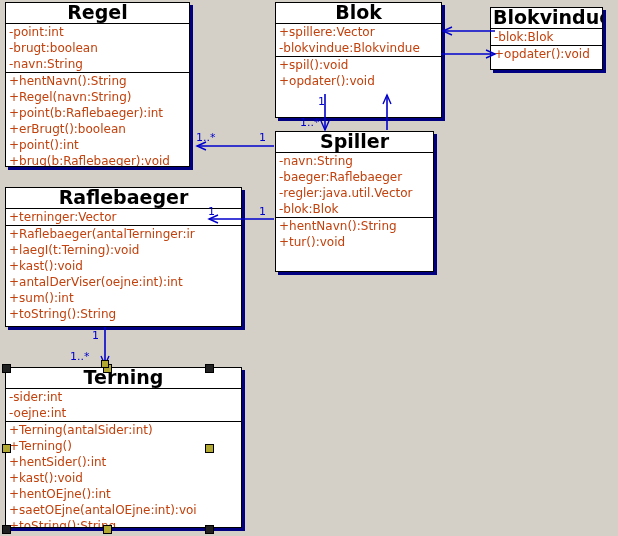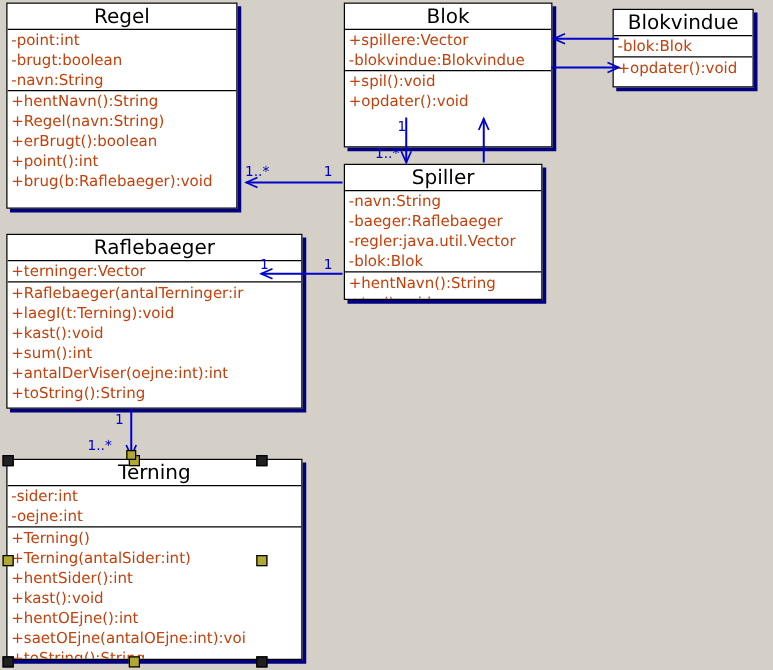--- a/index.html
+++ b/index.html
@@ -17,22 +17,22 @@
     position:absolute;
     background:#ffffff;
     border:1px solid #000000;
     box-shadow:3px 3px 0 0 #000080;
     box-sizing:border-box;
     overflow:hidden;
     z-index:5;
   }
   .uml-name{
     text-align:center;
-    font-weight:normal;
-    font-size:16px;
+    font-weight:bold;
+    font-size:19px;
     line-height:17px;
     padding:1px 2px 2px 2px;
     border-bottom:1px solid #000000;
     color:#000;
     white-space:nowrap;
     overflow:hidden;
   }
   .uml-compartment{
     border-bottom:1px solid #000000;
     padding:0;
@@ -116,20 +116,21 @@
   <div class="uml-class" id="class-regel" style="left:5px;top:2px;width:185px;height:165px;">
     <div class="uml-name">Regel</div>
     <div class="uml-compartment">
       <div class="uml-member">-point:int</div>
       <div class="uml-member">-brugt:boolean</div>
       <div class="uml-member">-navn:String</div>
     </div>
     <div class="uml-compartment last">
       <div class="uml-member">+hentNavn():String</div>
       <div class="uml-member">+Regel(navn:String)</div>
+      <div class="uml-member">+point(b:Raflebaeger):int</div>
       <div class="uml-member">+erBrugt():boolean</div>
       <div class="uml-member">+point():int</div>
       <div class="uml-member">+brug(b:Raflebaeger):void</div>
     </div>
   </div>
 
   <div class="uml-class" id="class-blok" style="left:275px;top:2px;width:167px;height:116px;">
     <div class="uml-name">Blok</div>
     <div class="uml-compartment">
       <div class="uml-member">+spillere:Vector</div>
@@ -144,21 +145,21 @@
   <div class="uml-class" id="class-blokvindue" style="left:490px;top:7px;width:113px;height:63px;">
     <div class="uml-name">Blokvindue</div>
     <div class="uml-compartment">
       <div class="uml-member">-blok:Blok</div>
     </div>
     <div class="uml-compartment last">
       <div class="uml-member">+opdater():void</div>
     </div>
   </div>
 
-  <div class="uml-class" id="class-spiller" style="left:275px;top:131px;width:159px;height:109px;">
+  <div class="uml-class" id="class-spiller" style="left:275px;top:131px;width:159px;height:141px;">
     <div class="uml-name">Spiller</div>
     <div class="uml-compartment">
       <div class="uml-member">-navn:String</div>
       <div class="uml-member">-baeger:Raflebaeger</div>
       <div class="uml-member">-regler:java.util.Vector</div>
       <div class="uml-member">-blok:Blok</div>
     </div>
     <div class="uml-compartment last">
       <div class="uml-member">+hentNavn():String</div>
       <div class="uml-member">+tur():void</div>
@@ -167,35 +168,35 @@
 
   <div class="uml-class" id="class-raflebaeger" style="left:5px;top:187px;width:237px;height:140px;">
     <div class="uml-name">Raflebaeger</div>
     <div class="uml-compartment">
       <div class="uml-member">+terninger:Vector</div>
     </div>
     <div class="uml-compartment last">
       <div class="uml-member">+Raflebaeger(antalTerninger:ir</div>
       <div class="uml-member">+laegI(t:Terning):void</div>
       <div class="uml-member">+kast():void</div>
+      <div class="uml-member">+antalDerViser(oejne:int):int</div>
       <div class="uml-member">+sum():int</div>
-      <div class="uml-member">+antalDerViser(oejne:int):int</div>
       <div class="uml-member">+toString():String</div>
     </div>
   </div>
 
   <div class="uml-class" id="class-terning" style="left:5px;top:367px;width:237px;height:161px;">
     <div class="uml-name">Terning</div>
     <div class="uml-compartment">
       <div class="uml-member">-sider:int</div>
       <div class="uml-member">-oejne:int</div>
     </div>
     <div class="uml-compartment last">
+      <div class="uml-member">+Terning(antalSider:int)</div>
       <div class="uml-member">+Terning()</div>
-      <div class="uml-member">+Terning(antalSider:int)</div>
       <div class="uml-member">+hentSider():int</div>
       <div class="uml-member">+kast():void</div>
       <div class="uml-member">+hentOEjne():int</div>
       <div class="uml-member">+saetOEjne(antalOEjne:int):voi</div>
       <div class="uml-member">+toString():String</div>
     </div>
   </div>
 
   <div class="handle corner" style="left:2px;top:364px;"></div>
   <div class="handle mid" style="left:103px;top:364px;"></div>

